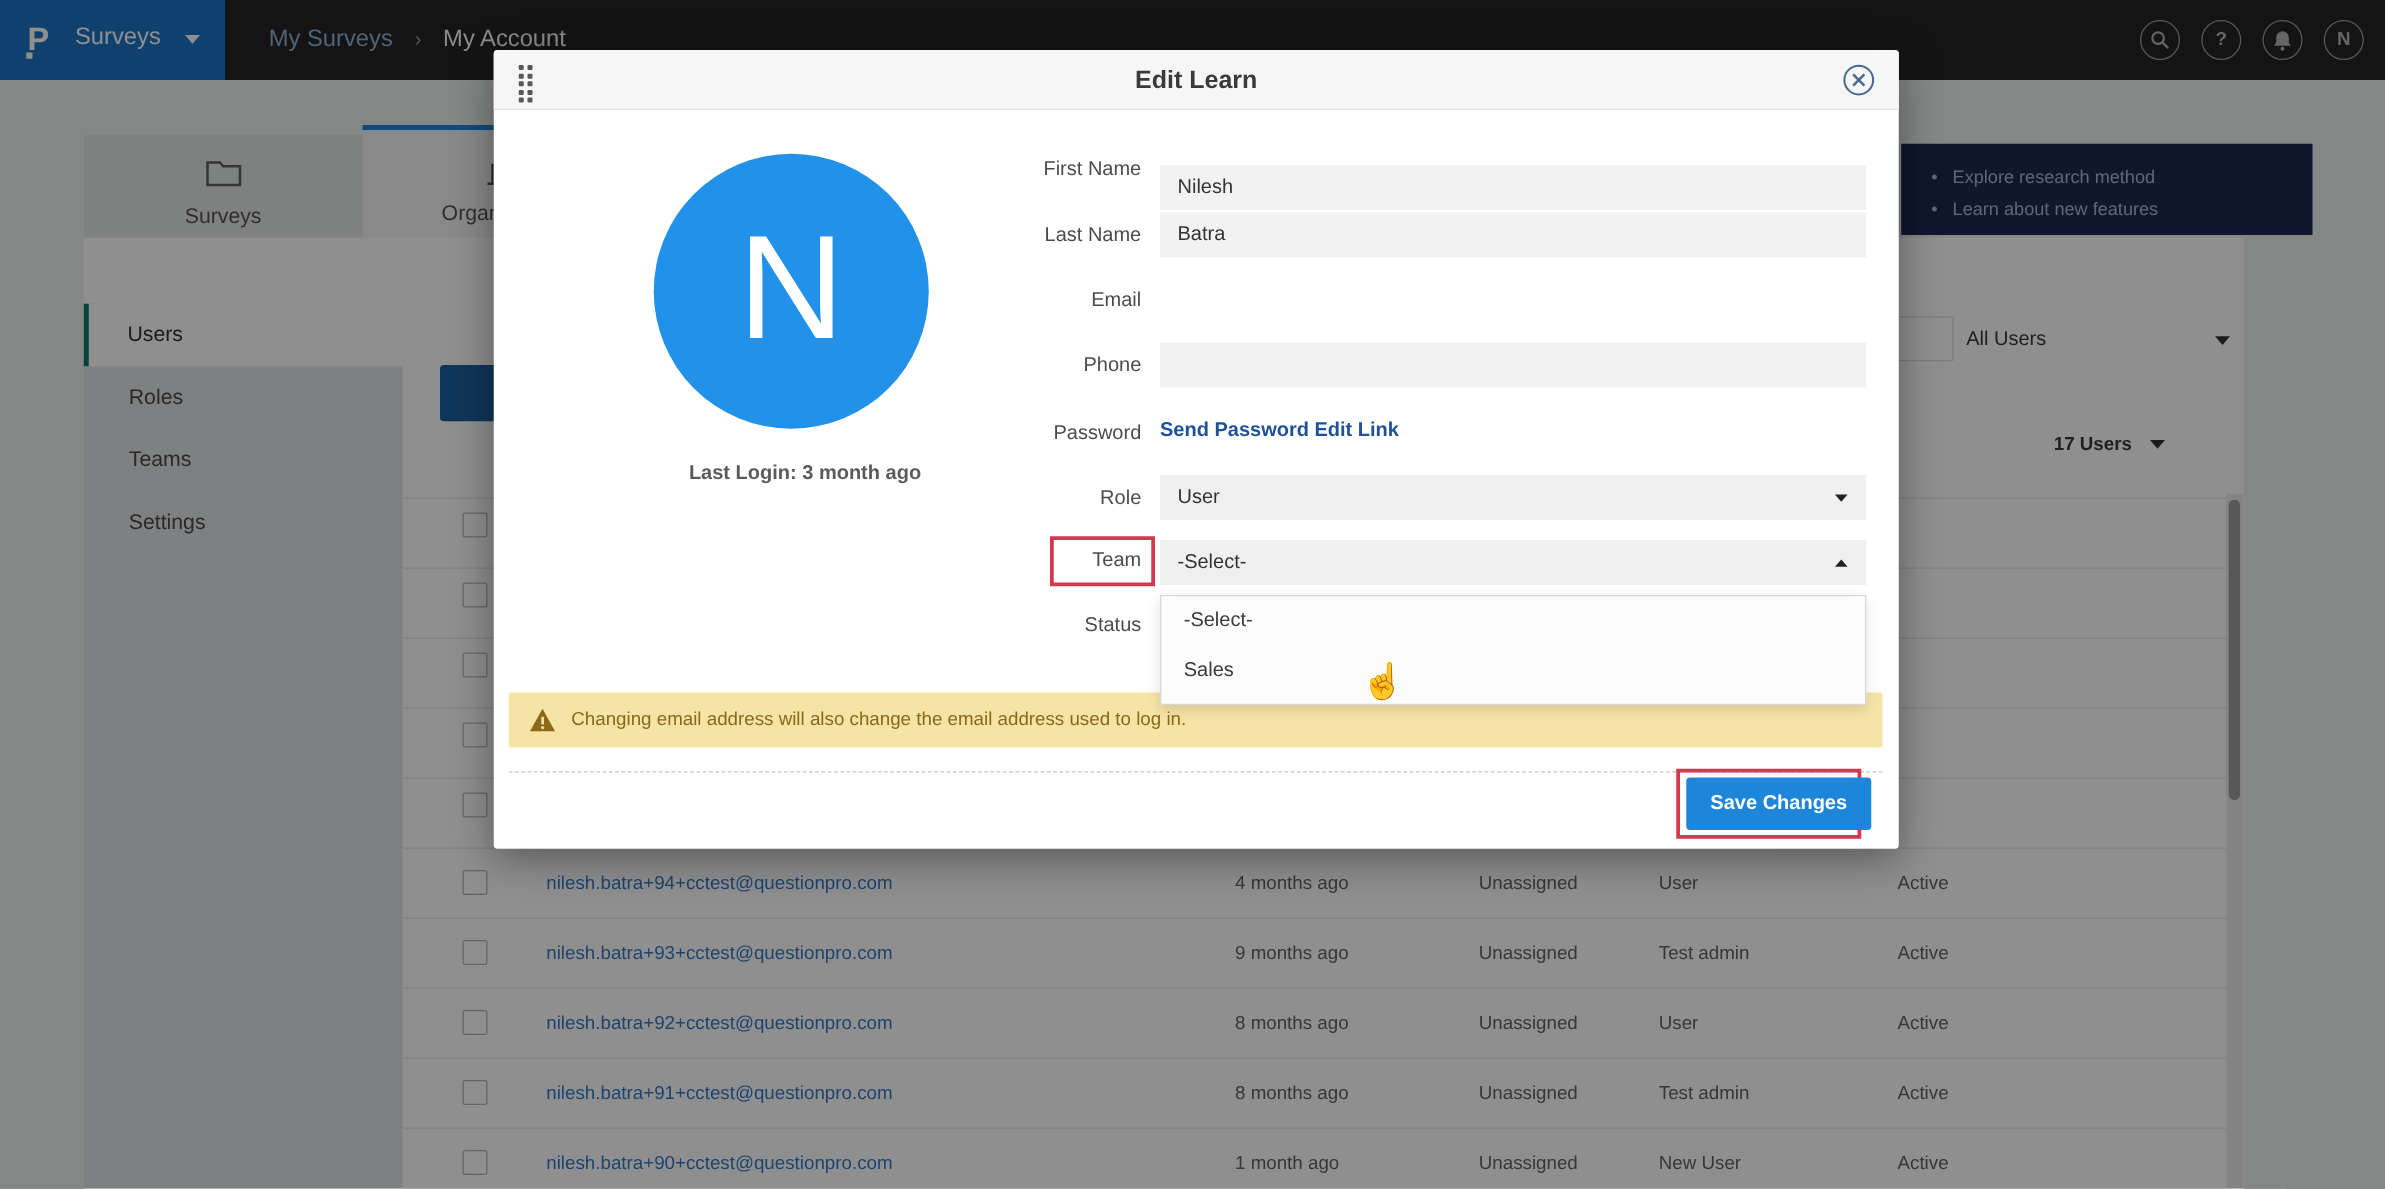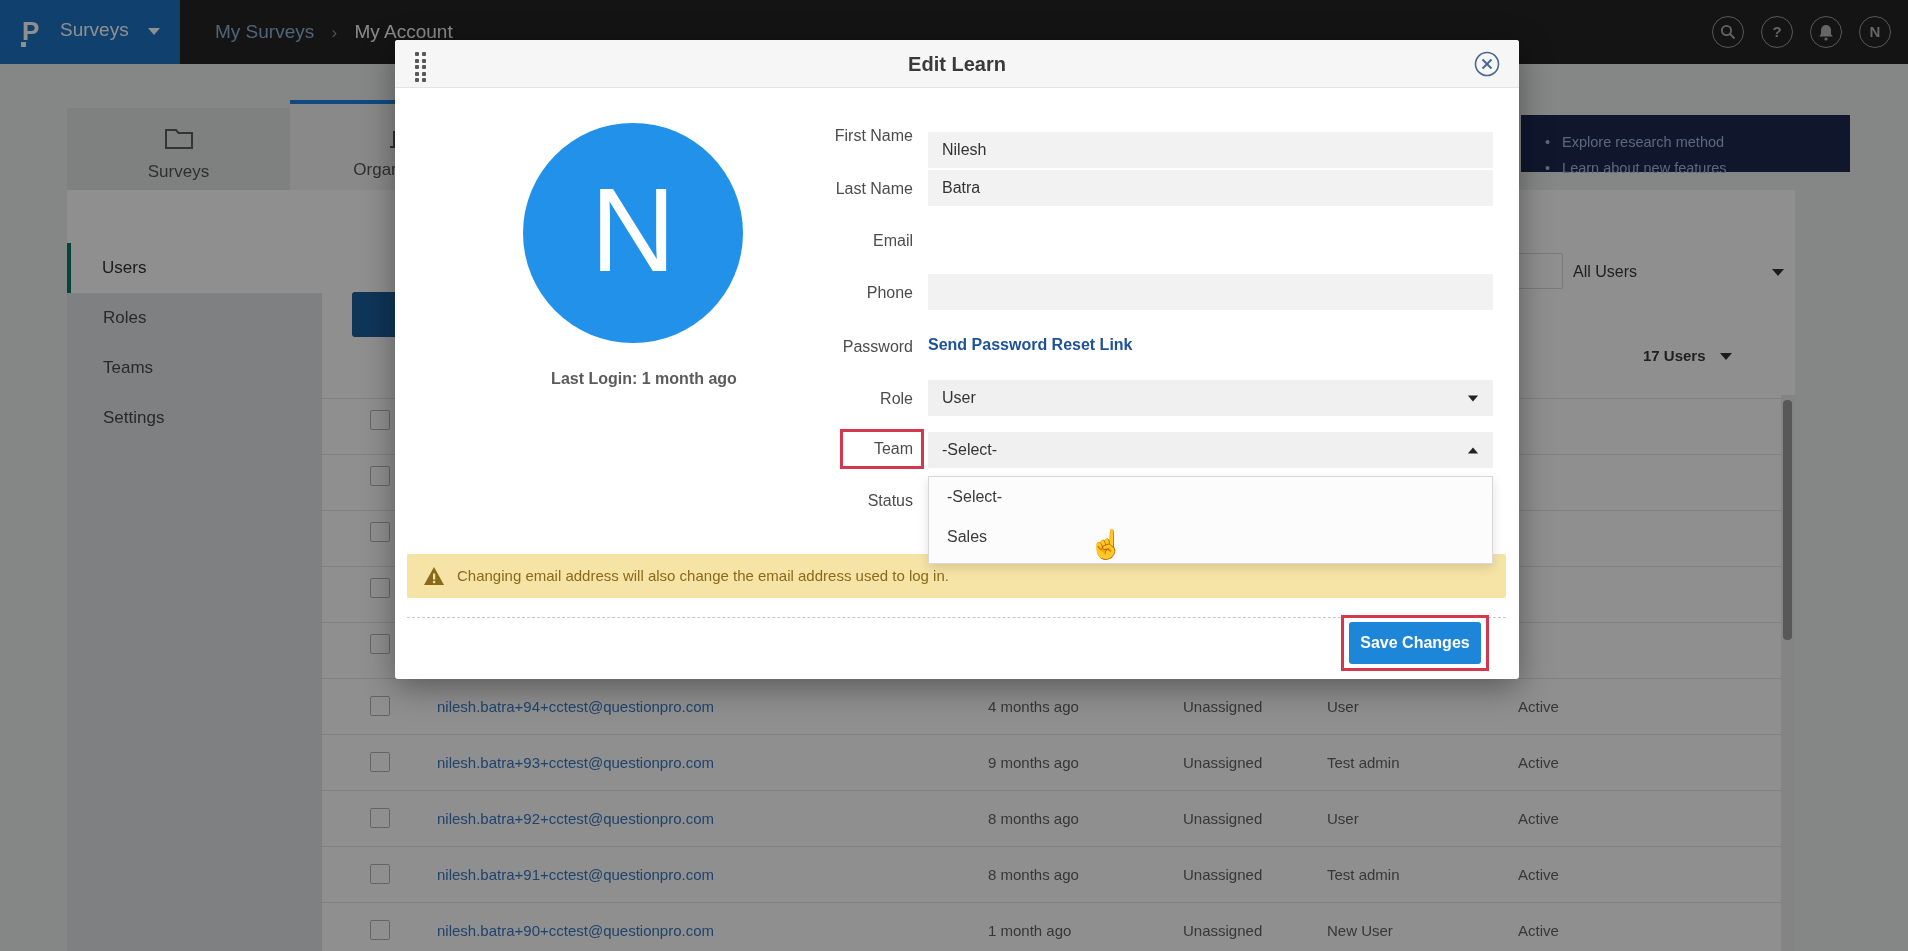--- a/index.html
+++ b/index.html
@@ -19,21 +19,21 @@
   .crumbsep{color:#8b949c;margin:0 12px;font-size:17px;}
   .crumb2{color:#f2f5f8;}
   .ticon{position:absolute;top:16px;width:32px;height:32px;border:1.5px solid #9d9d9d;border-radius:50%;color:#b5b5b5;text-align:center;line-height:30px;font-size:15px;font-weight:bold;}
 
   
   .tab{position:absolute;top:108px;height:82px;width:223px;background:#e2e4e5;text-align:center;color:#555;}
   .tab.active{top:100px;height:90px;background:#f4f5f6;border-top:4px solid #1b87e6;}
   .tab .ticn{margin-top:18px;}
   .tab.active .ticn{margin-top:22px;}
   .tab .tlabel{display:block;margin-top:8px;font-size:17px;}
-  .promo{position:absolute;left:1521px;top:115px;width:329px;height:57px;background:#1d2951;}
+  .promo{position:absolute;left:1521px;top:115px;width:329px;height:73px;background:#1d2951;}
   .promo ul{margin:14px 0 0 24px;padding:0;list-style:none;}
   .promo li{color:#a3b8df;font-size:14.5px;line-height:26px;}
   .promo li::before{content:"•";margin-right:12px;}
   .panel{position:absolute;left:67px;top:190px;width:1728px;height:761px;background:#fff;}
   .sidebar{position:absolute;left:67px;top:243px;width:255px;height:708px;background:#e3e5e6;}
   .sitem{position:relative;height:50px;line-height:50px;padding-left:36px;font-size:17px;color:#4a4a4a;}
   .sitem.active{background:#fff;border-left:4px solid #0f766e;padding-left:31px;color:#333;}
   .addbtn{position:absolute;left:352px;top:292px;width:62px;height:45px;background:#1c5f9e;border-radius:3px;}
   .srchpart{position:absolute;left:1500px;top:253px;width:63px;height:36px;background:#fff;border:1px solid #d9d9d9;border-radius:2px;}
   .allusers{position:absolute;left:1573px;top:255px;width:225px;height:34px;font-size:16px;color:#3a3a3a;line-height:34px;}
@@ -69,21 +69,21 @@
   .pwlink{position:absolute;left:533px;top:296px;font-size:16px;font-weight:bold;color:#1d5199;text-decoration:none;}
   .teambox{position:absolute;left:445px;top:389px;width:84px;height:40px;border:3px solid #d4384e;line-height:34px;text-align:right;padding-right:8px;font-size:16px;color:#4c4c4c;}
   .warn{position:absolute;left:12px;top:514px;width:1099px;height:44px;background:#f6e3a6;border-radius:2px;color:#8a6a1a;font-size:15px;line-height:44px;}
   .warn svg{position:absolute;left:16px;top:12px;}
   .warn .wtext{margin-left:50px;}
   .ddmenu{position:absolute;left:533px;top:436px;width:565px;height:88px;background:#fcfcfc;border:1px solid #d8d8d8;box-shadow:0 4px 10px rgba(0,0,0,.12);}
   .dditem{height:40px;line-height:40px;padding-left:18px;font-size:16px;color:#3a3a3a;cursor:pointer;}
   .cursorhand{position:absolute;left:694px;top:488px;font-size:28px;color:#2b2b2b;text-shadow:0 0 2px #fff;z-index:12;}
   .dashline{position:absolute;left:12px;top:577px;width:1099px;border-top:1px dashed #c6c6c6;}
   .savebox{position:absolute;left:946px;top:575px;width:148px;height:56px;border:3px solid #d4384e;}
-  .savebtn{position:absolute;left:954px;top:582px;width:132px;height:42px;background:#1e86d8;border:none;border-radius:3px;color:#fff;font-size:16px;font-weight:bold;cursor:pointer;}
+  .savebtn{position:absolute;left:954px;top:582px;width:148px;height:42px;background:#1e86d8;border:none;border-radius:3px;color:#fff;font-size:16px;font-weight:bold;cursor:pointer;}
 </style>
 </head>
 <body>
 
 <div class="stage">
 
   <div class="topbar">
     <div class="brand">
       <svg class="logo" width="28" height="34" viewBox="0 0 28 34">
         <text x="4" y="25" font-size="26" font-weight="bold" fill="#ffffff">P</text>
@@ -234,32 +234,32 @@
           <i></i>
       </div>
       <svg class="mclose" viewBox="0 0 28 28">
         <circle cx="14" cy="14" r="11.5" fill="none" stroke="#47698e" stroke-width="1.6"></circle>
         <line x1="9.5" y1="9.5" x2="18.5" y2="18.5" stroke="#47698e" stroke-width="2"></line>
         <line x1="18.5" y1="9.5" x2="9.5" y2="18.5" stroke="#47698e" stroke-width="2"></line>
       </svg>
     </div>
 
     <div class="mavatar">N</div>
-    <div class="mlastlogin">Last Login: 1 month ago</div>
+    <div class="mlastlogin">Last Login: 3 month ago</div>
 
     <span class="flabel" style="top:87px">First Name</span>
     <input class="finput" style="top: 92px;" value="Nilesh">
     <span class="flabel" style="top:140px">Last Name</span>
     <input class="finput" style="top: 130px;" value="Batra">
     <span class="flabel" style="top:192px">Email</span>
     <span class="flabel" style="top:244px">Phone</span>
     <input class="finput" style="top: 234px;" value="">
 
     <span class="flabel" style="top:298px">Password</span>
-    <a class="pwlink" href="#">Send Password Reset Link</a>
+    <a class="pwlink" href="#">Send Password Edit Link</a>
 
     <span class="flabel" style="top:350px">Role</span>
     <div class="fselect" style="top:340px">
       <span>User</span>
       <span class="caret-dn"></span>
     </div>
 
     <div class="teambox">
       <span>Team</span>
     </div>

